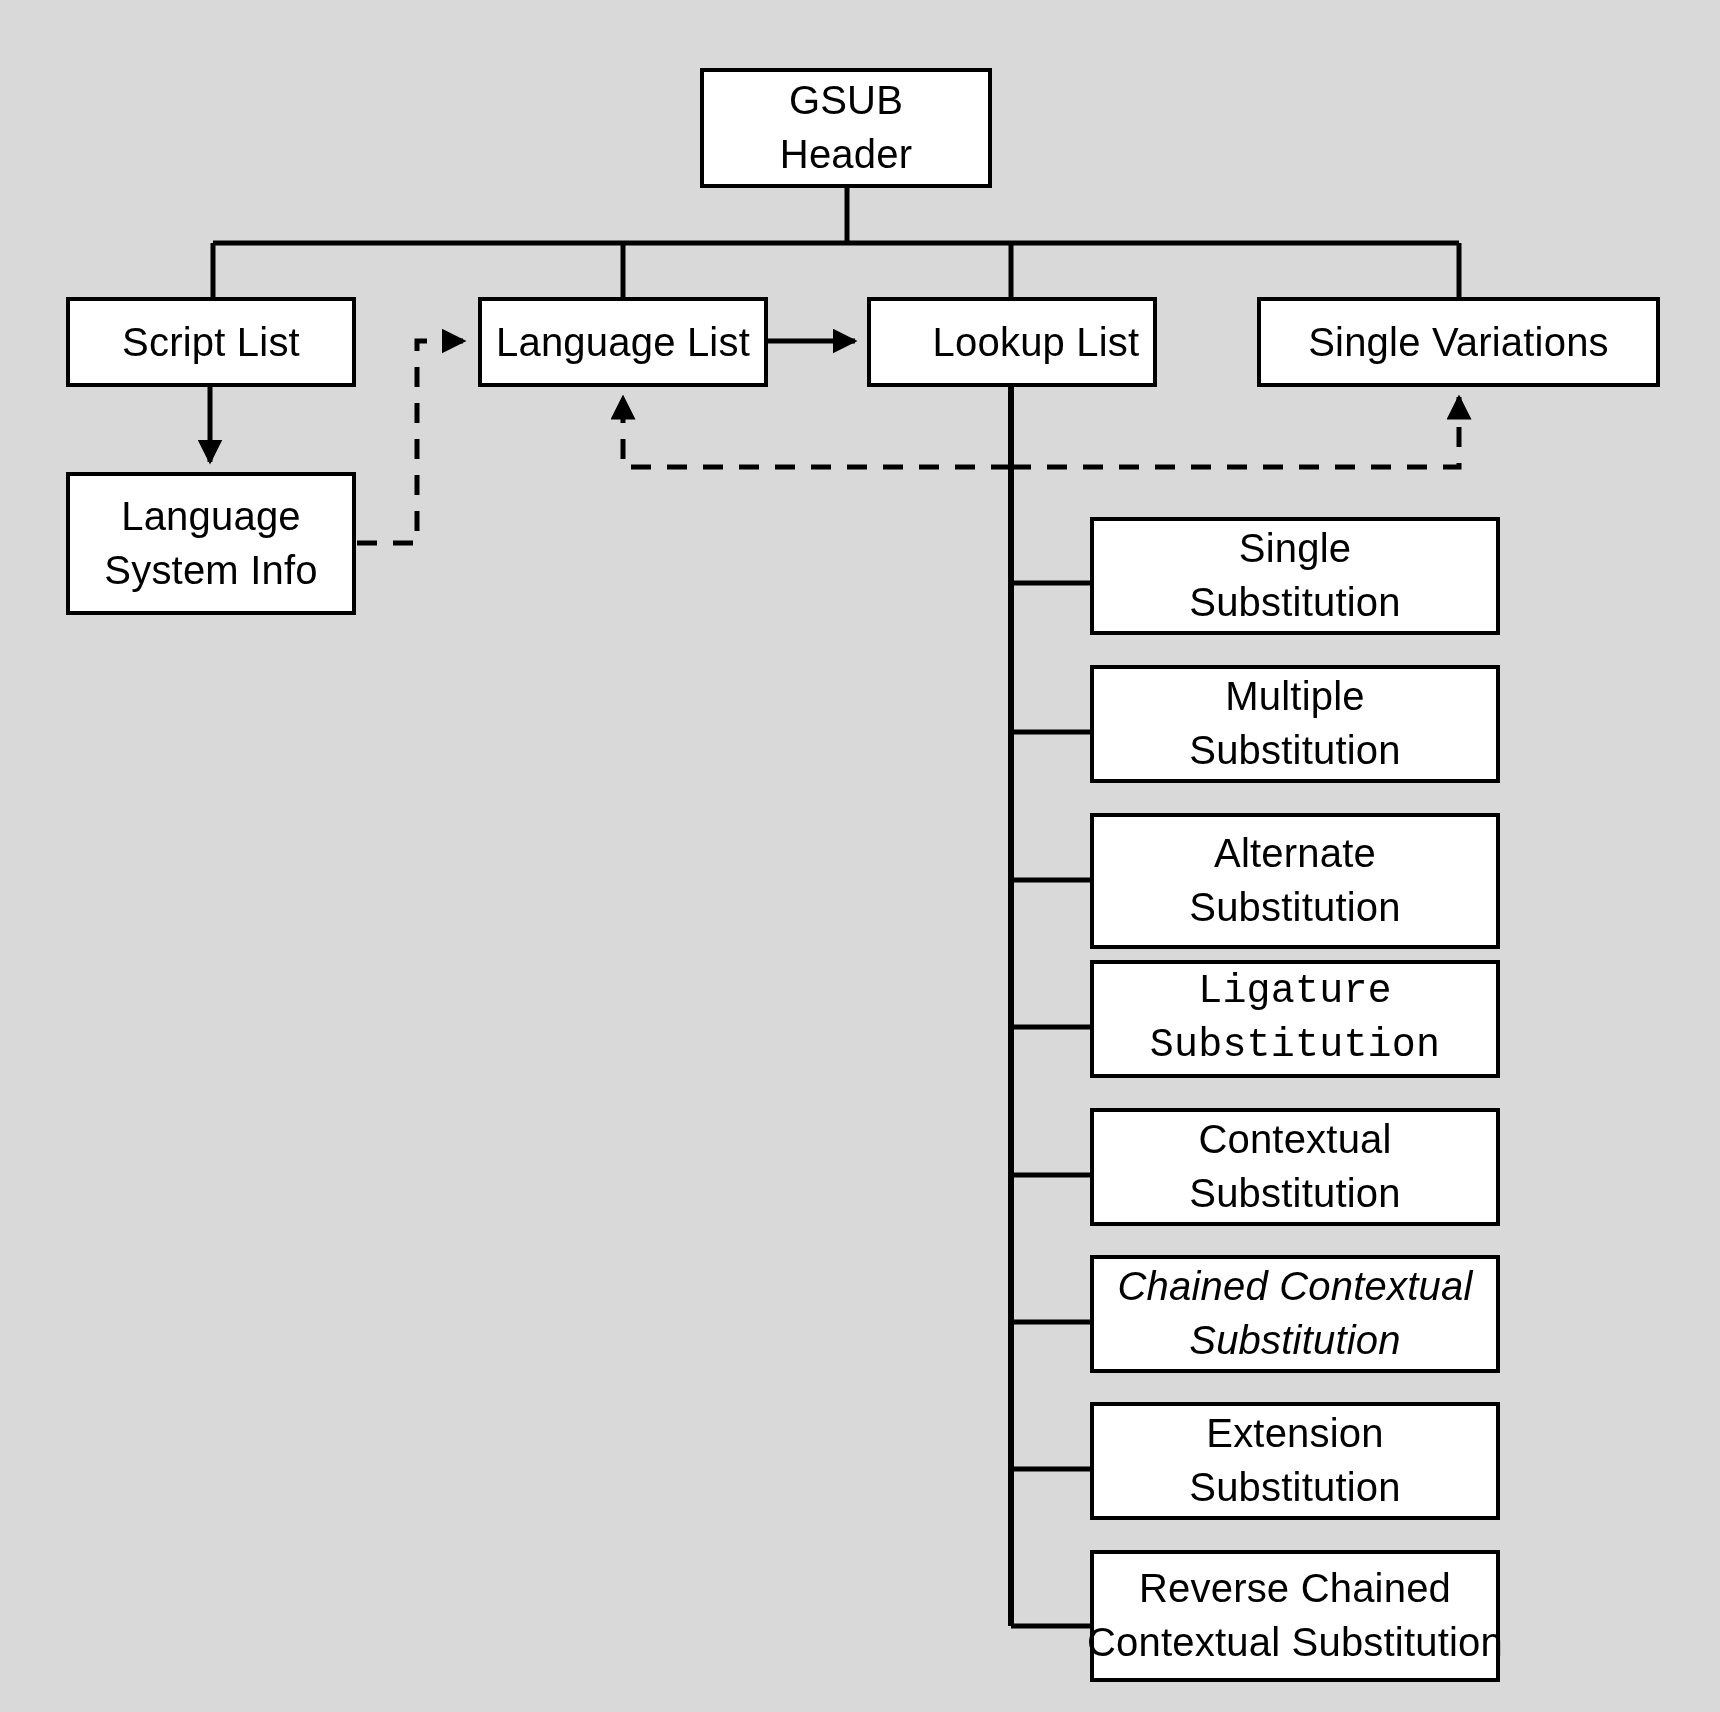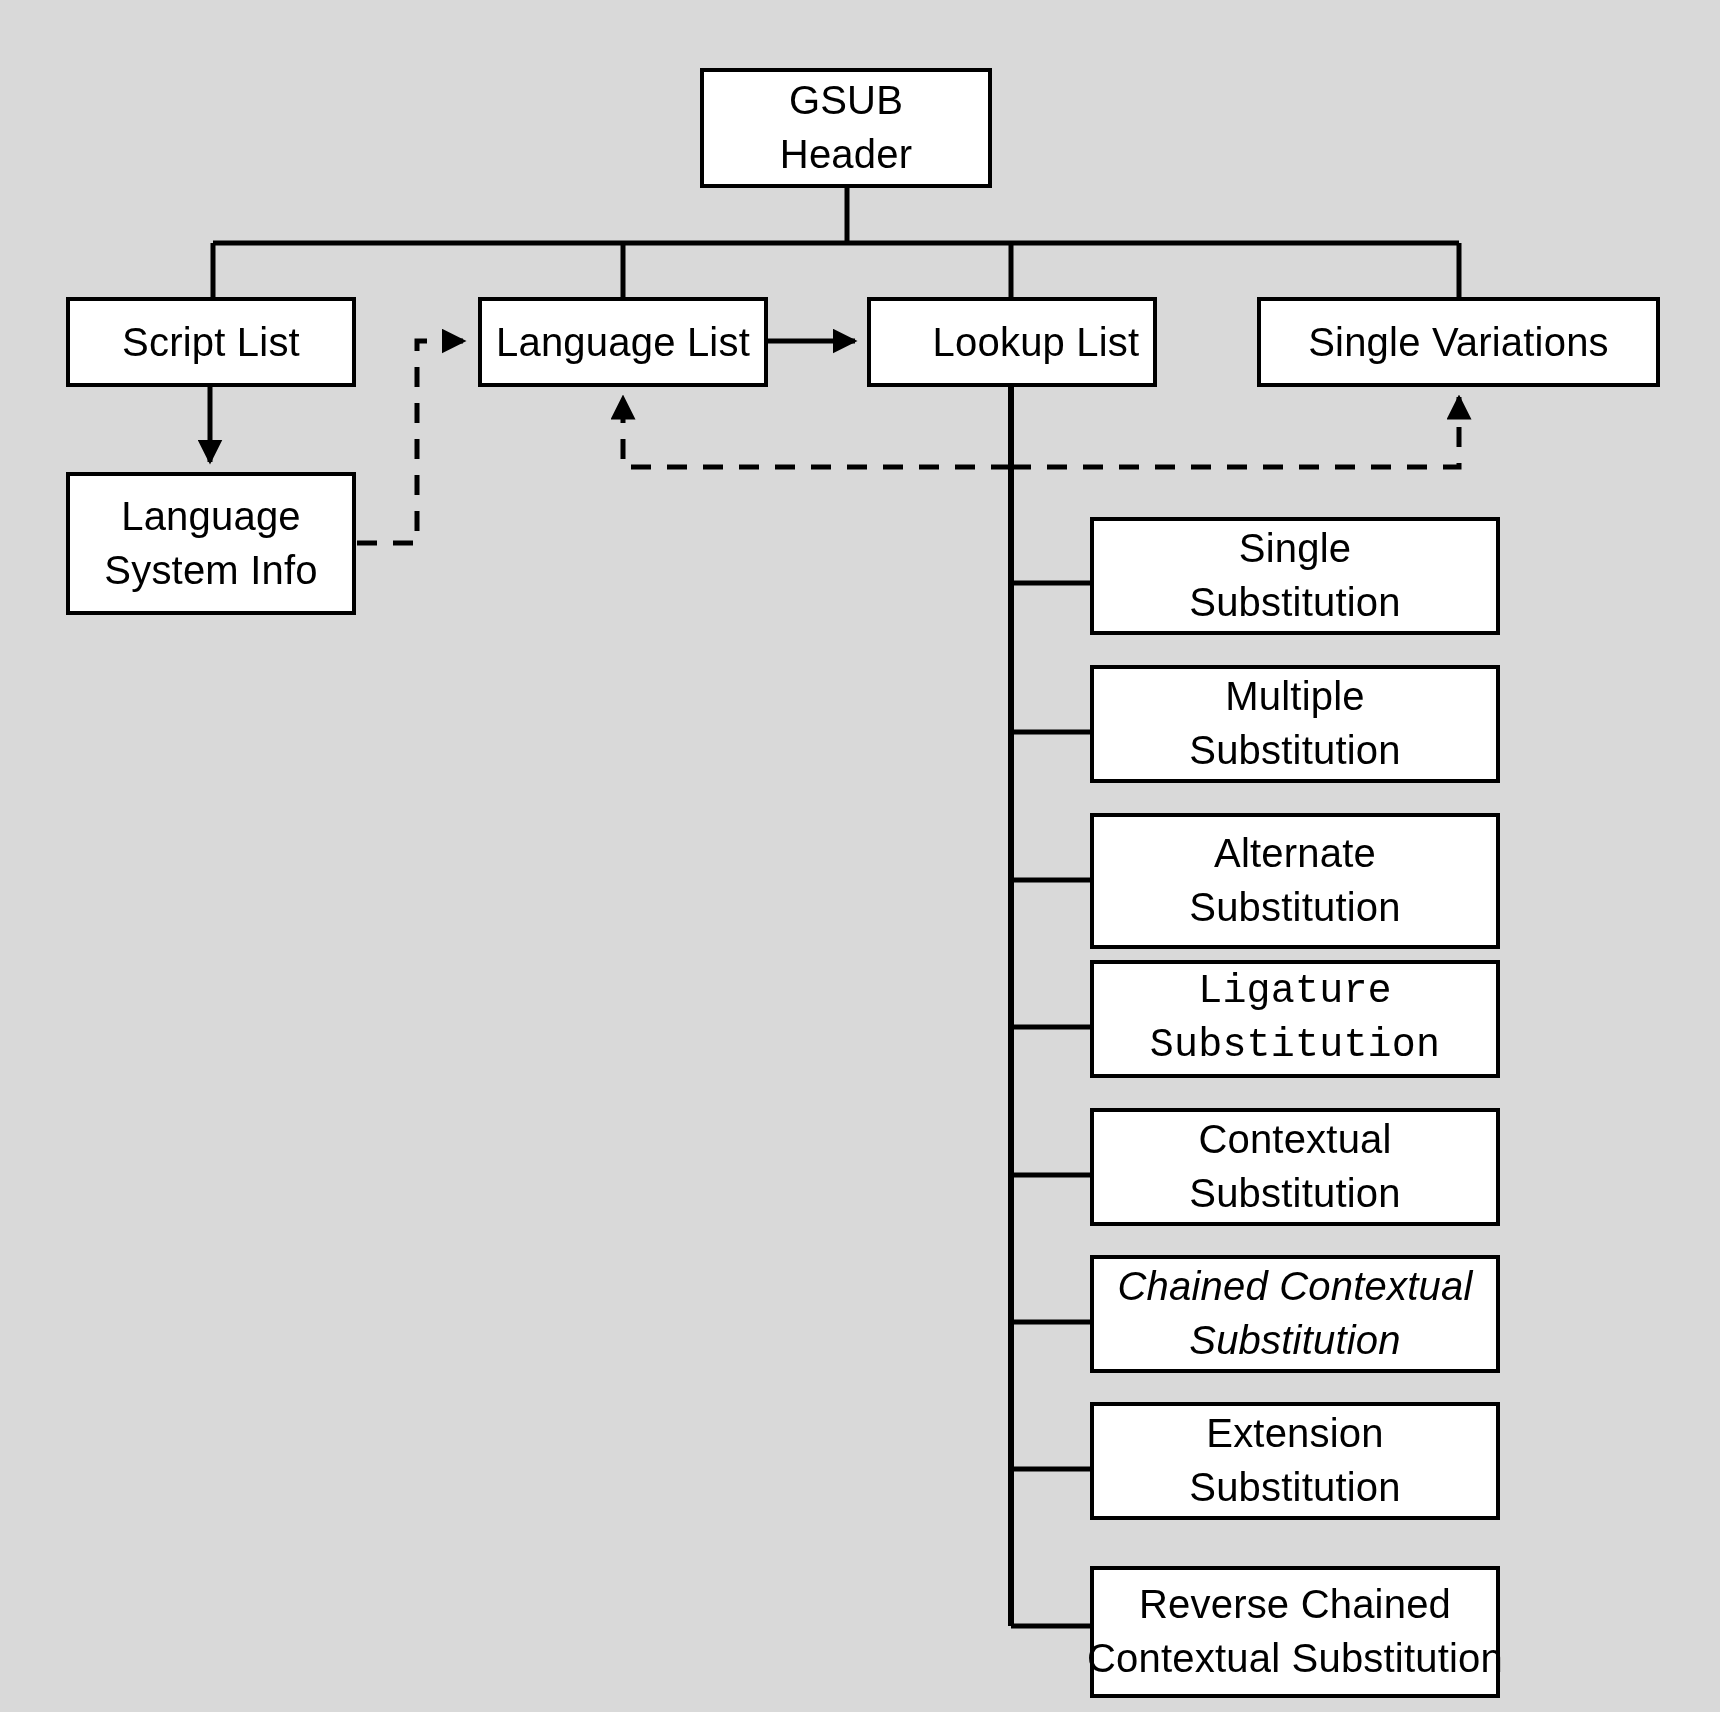--- a/index.html
+++ b/index.html
@@ -145,18 +145,18 @@
   <div class="node two-line" style="left:1090px; top:1255px; width:410px; height:118px;font-style:italic;">
     <span class="line">Chained Contextual</span>
     <span class="line">Substitution</span>
   </div>
 
   <div class="node two-line" style="left:1090px; top:1402px; width:410px; height:118px;">
     <span class="line">Extension</span>
     <span class="line">Substitution</span>
   </div>
 
-  <div class="node two-line" style="left:1090px; top:1550px; width:410px; height:132px;margin-top:16px;">
+  <div class="node two-line" style="left:1090px; top:1550px; width:410px; height:132px;">
     <span class="line">Reverse Chained</span>
     <span class="line">Contextual Substitution</span>
   </div>
 
 </div>
 
 </body></html>

